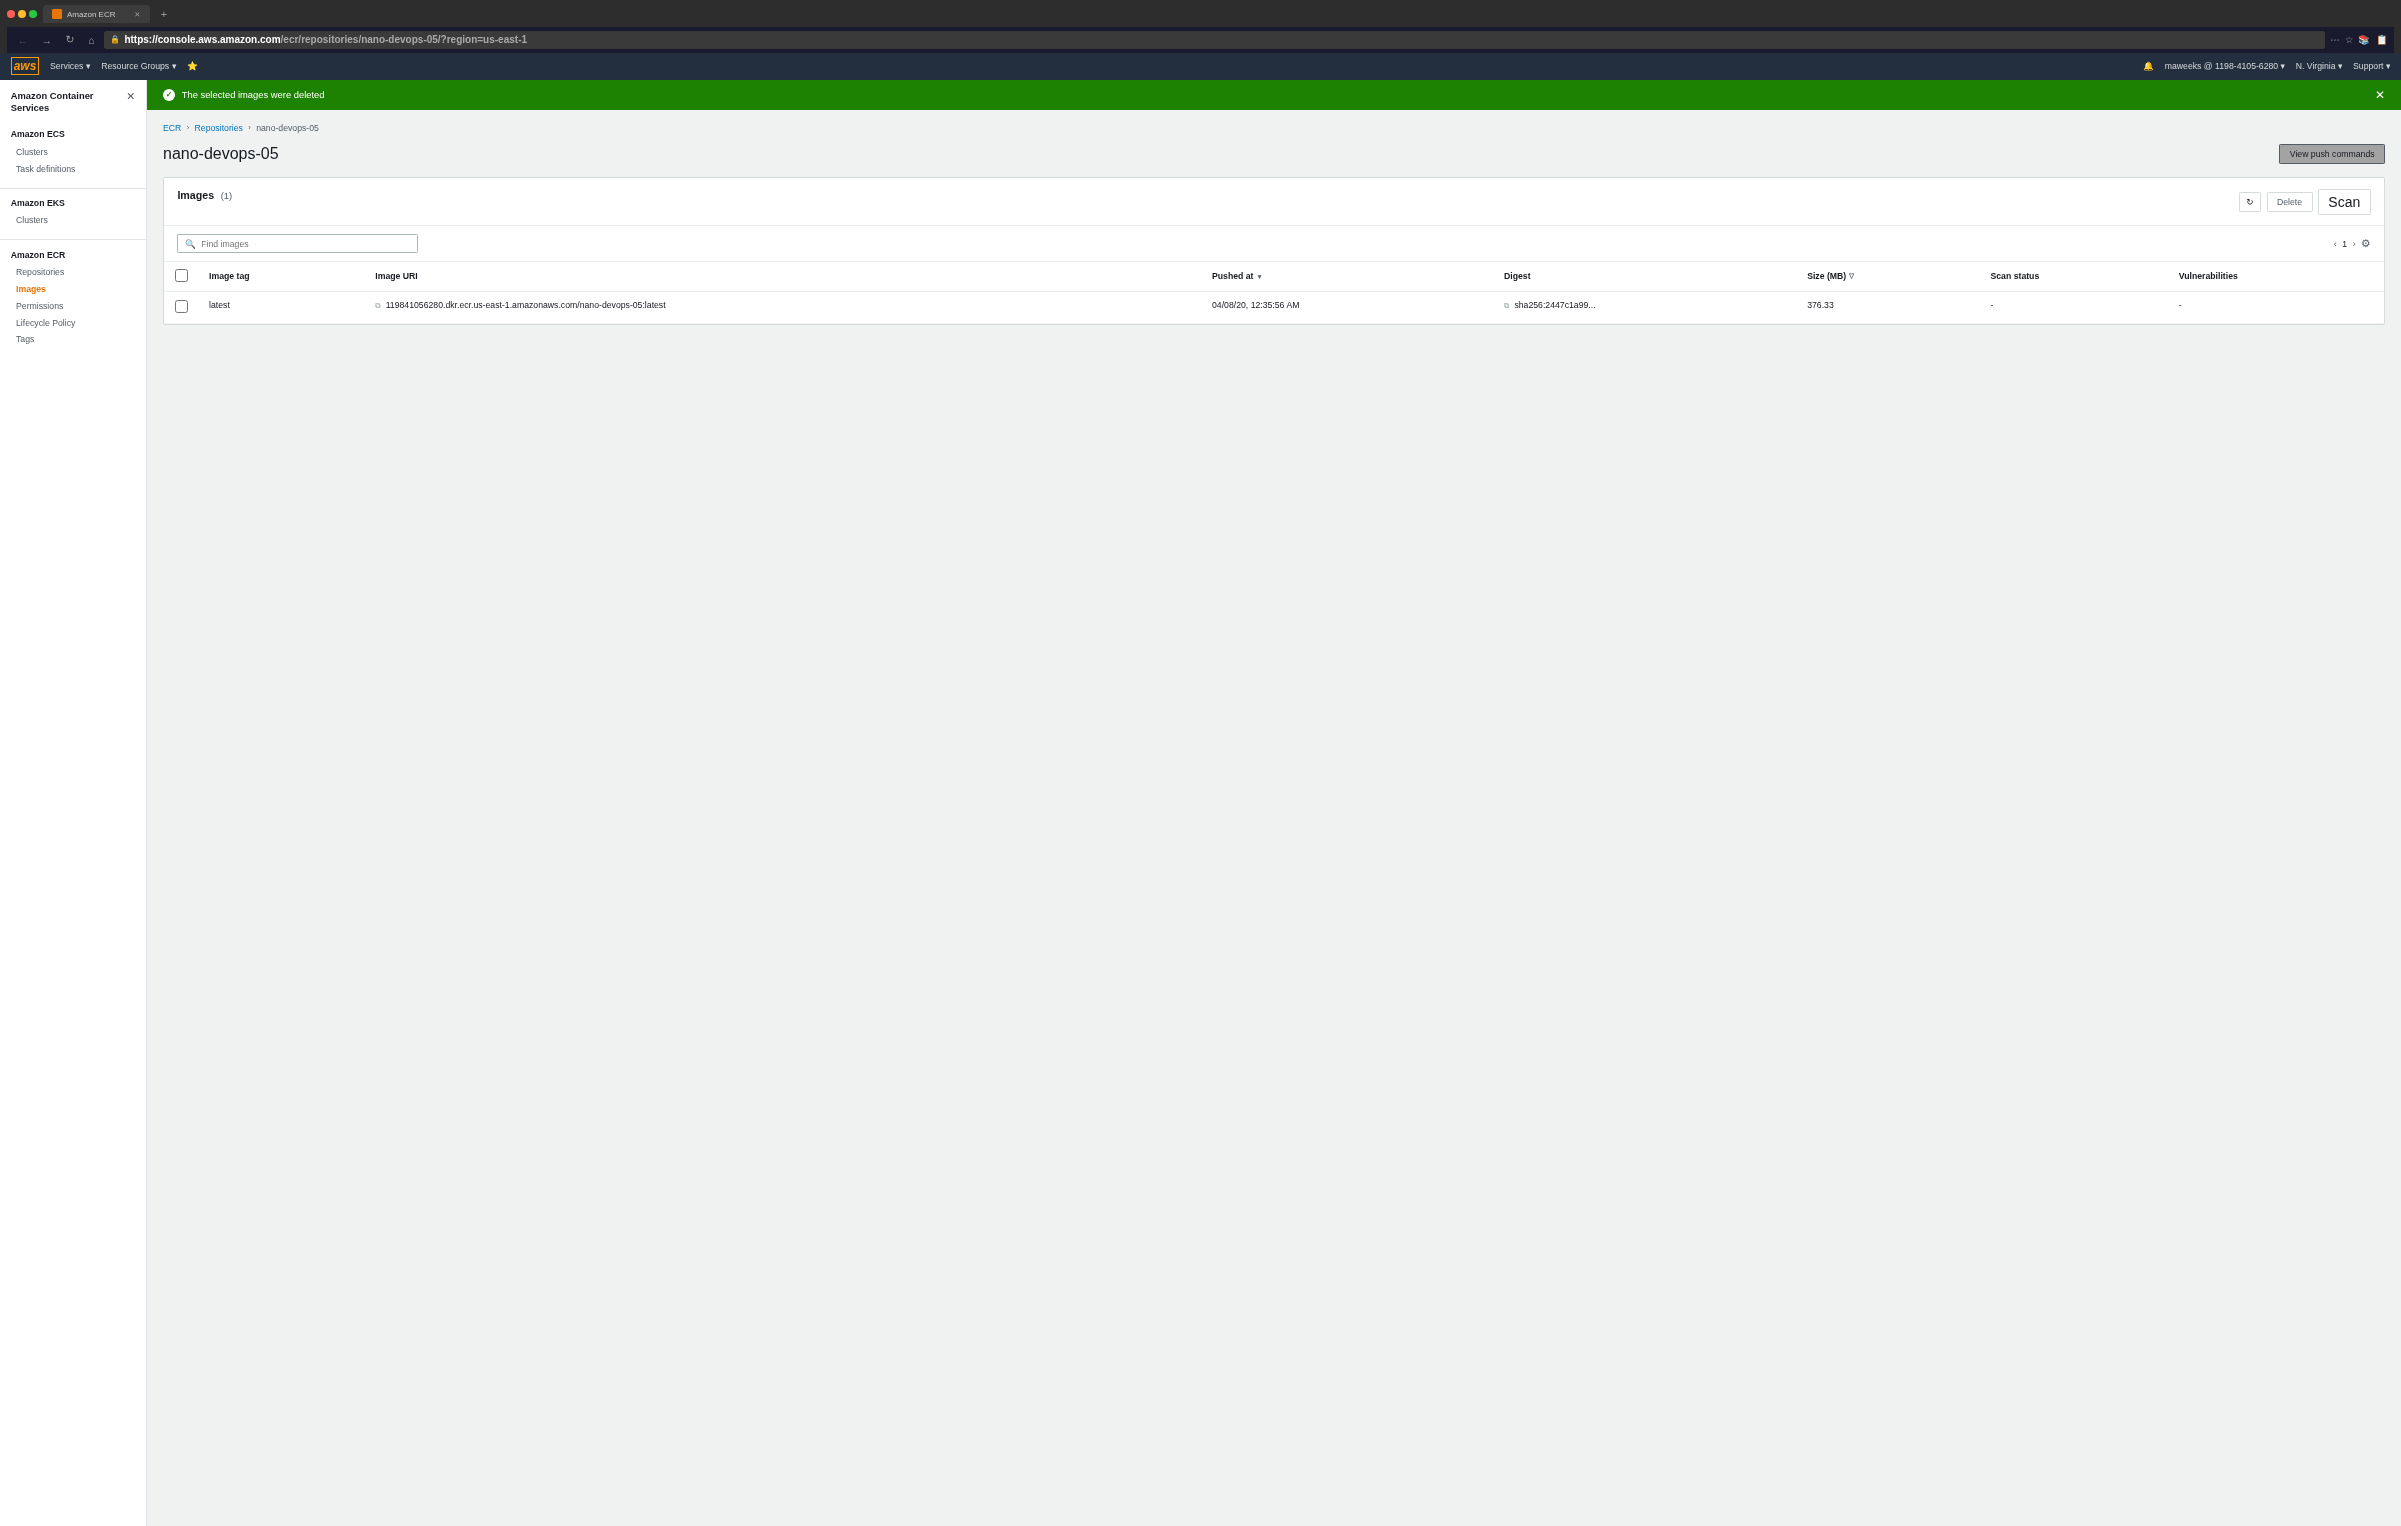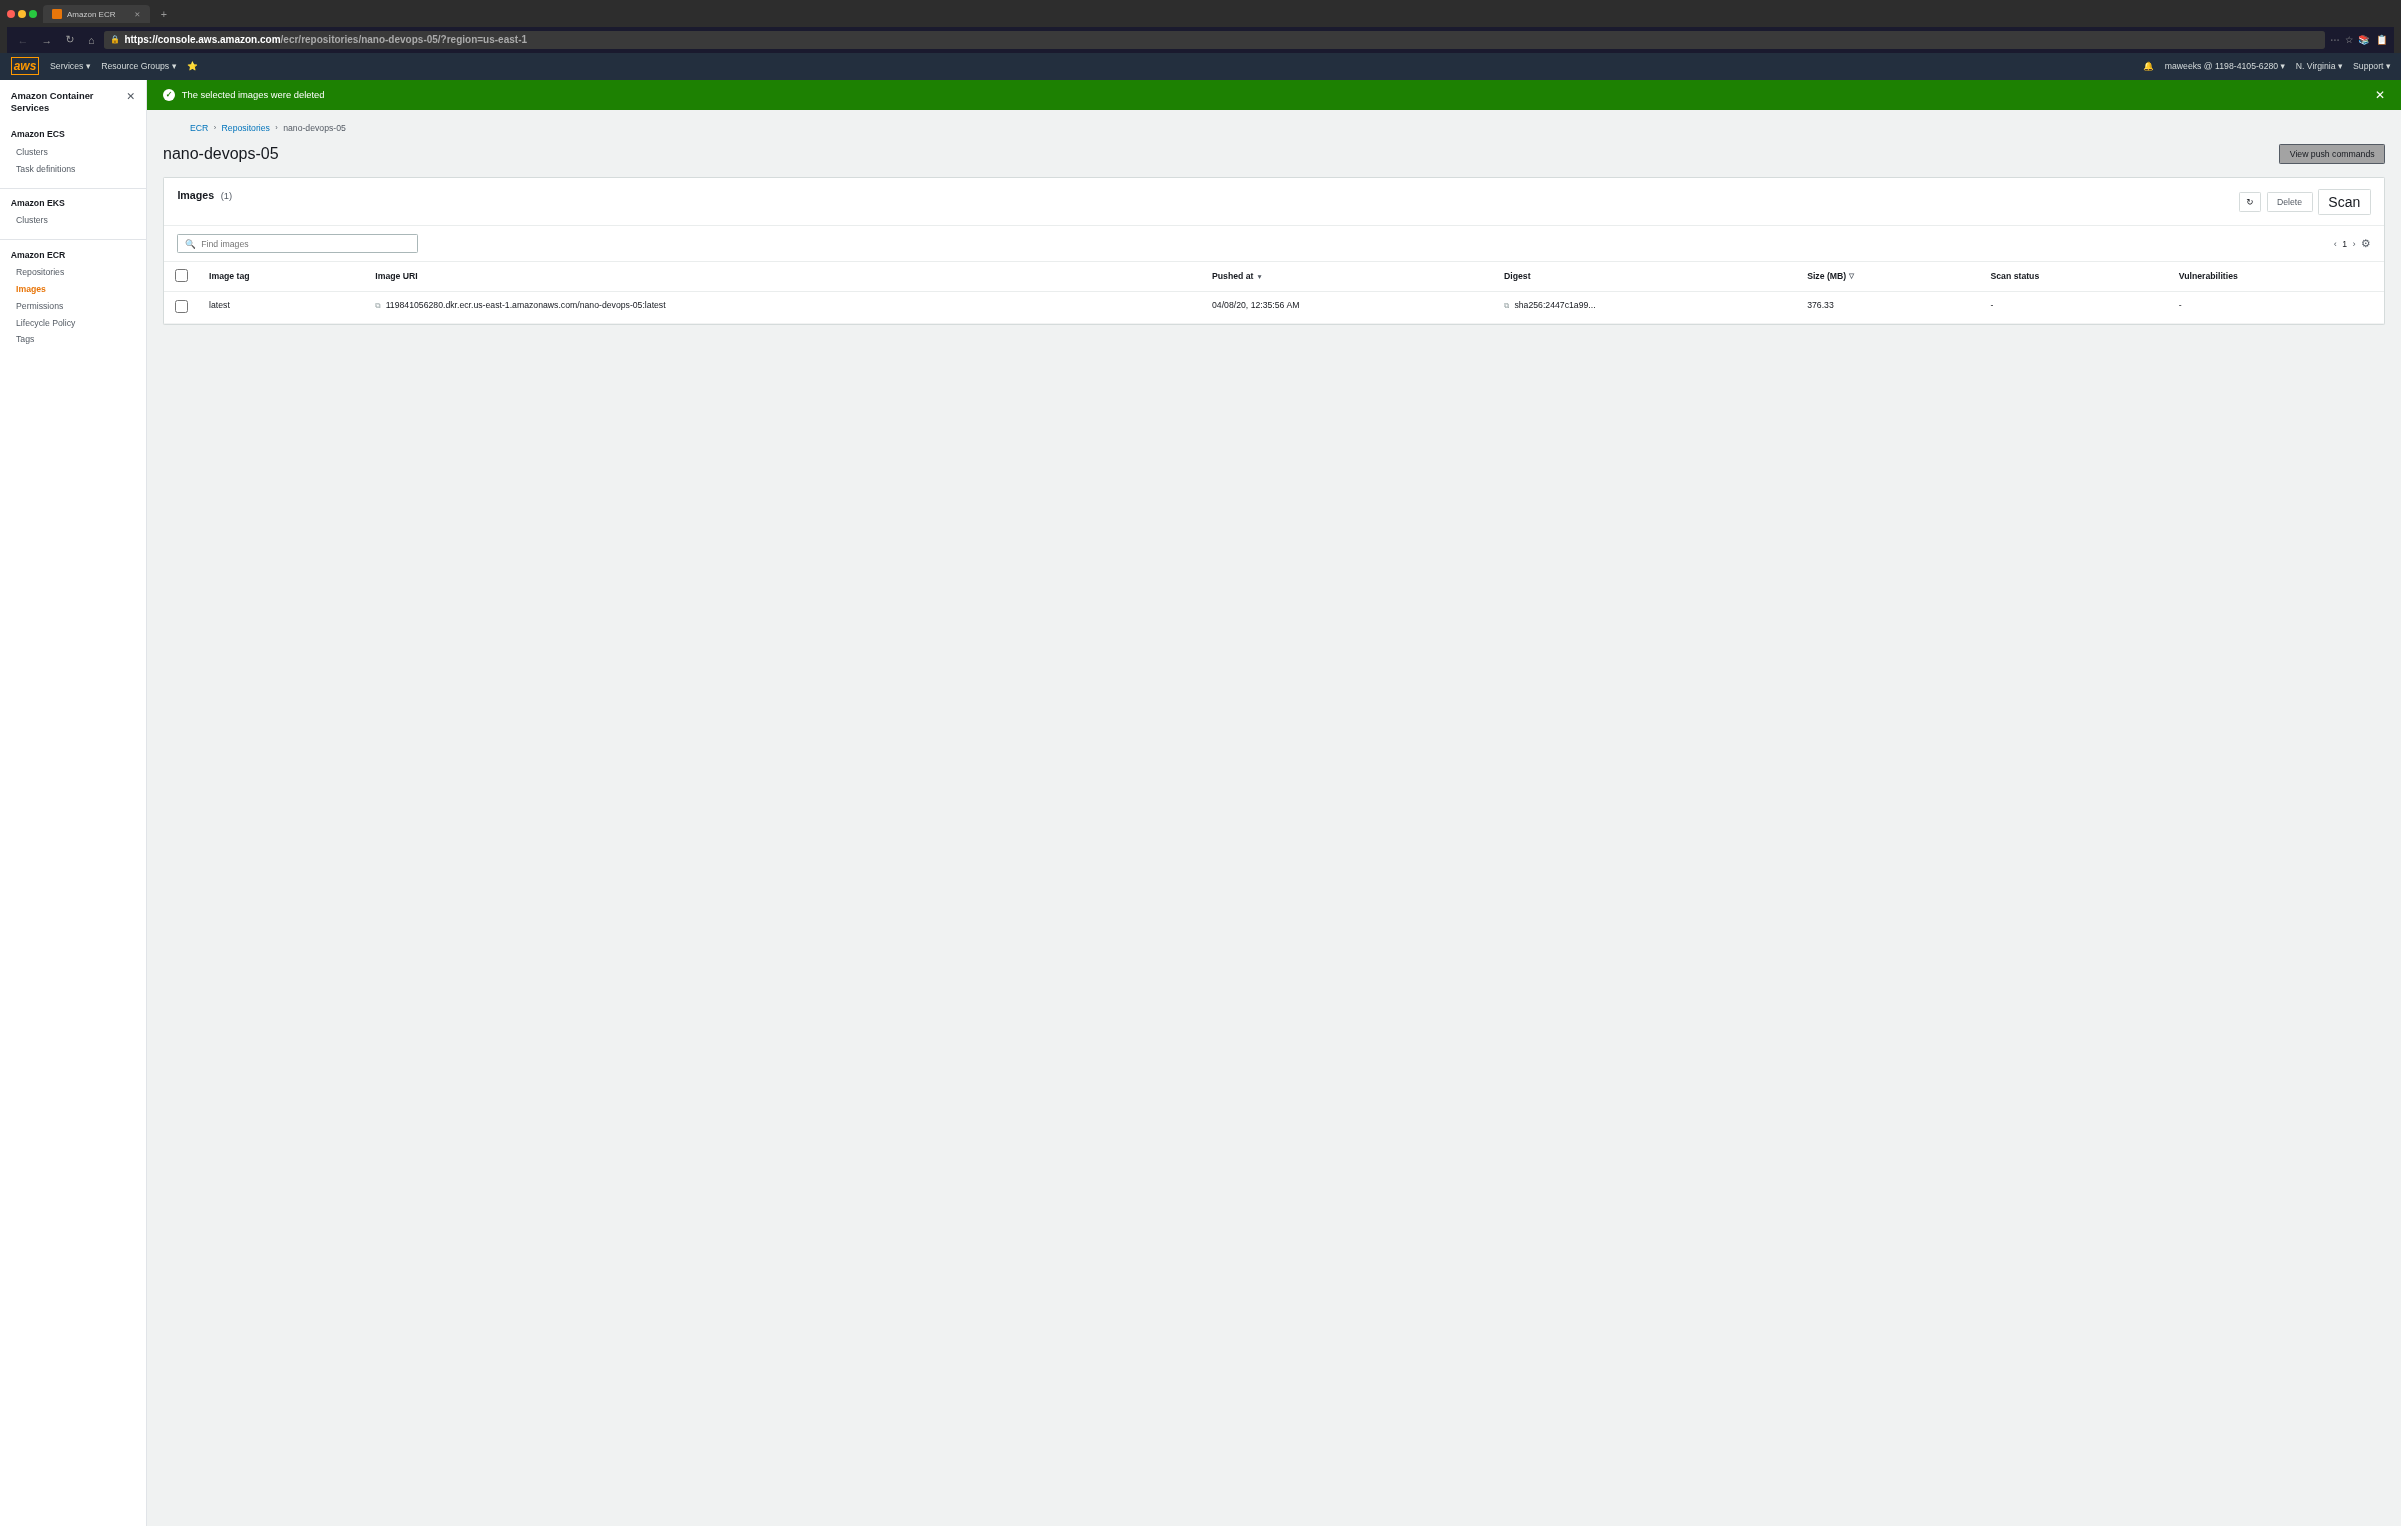--- a/index.html
+++ b/index.html
@@ -52,21 +52,21 @@
     
     .success-banner { background: #1d8102; color: #fff; padding: 8px 16px; display: flex; align-items: center; gap: 6.7px; }
     .success-banner-text { flex: 1; font-size: 9.4px; }
     .success-banner-close { background: none; border: none; color: #fff; font-size: 12px; cursor: pointer; }
     .success-icon { width: 12px; height: 12px; border-radius: 50%; background: #fff; color: #1d8102; display: flex; align-items: center; justify-content: center; font-size: 8px; font-weight: bold; flex-shrink: 0; }
 
     
     .page-content { padding: 13.4px 16px; }
 
     
-    .breadcrumb { display: flex; align-items: center; gap: 5.4px; margin-bottom: 10.7px; font-size: 8.7px; color: #545b64; margin-left: 27px; }
+    .breadcrumb { display: flex; align-items: center; gap: 5.4px; margin-bottom: 10.7px; font-size: 8.7px; color: #545b64; }
     .breadcrumb-link { color: #0073bb; cursor: pointer; text-decoration: none; }
     .breadcrumb-sep { color: #545b64; font-size: 7.4px; }
 
     
     .page-header { display: flex; align-items: center; justify-content: space-between; margin-bottom: 13.4px; }
     .page-title { font-size: 16px; font-weight: 300; color: #16191f; }
     .btn-view-push { background: #a3a3a3; border: 0.7px solid #545b64; color: #16191f; padding: 4px 9.4px; font-size: 8.7px; border-radius: 1.3px; cursor: pointer; }
 
     
     .images-panel { background: #fff; border: 0.7px solid #d5dbdb; border-radius: 1.3px; }

